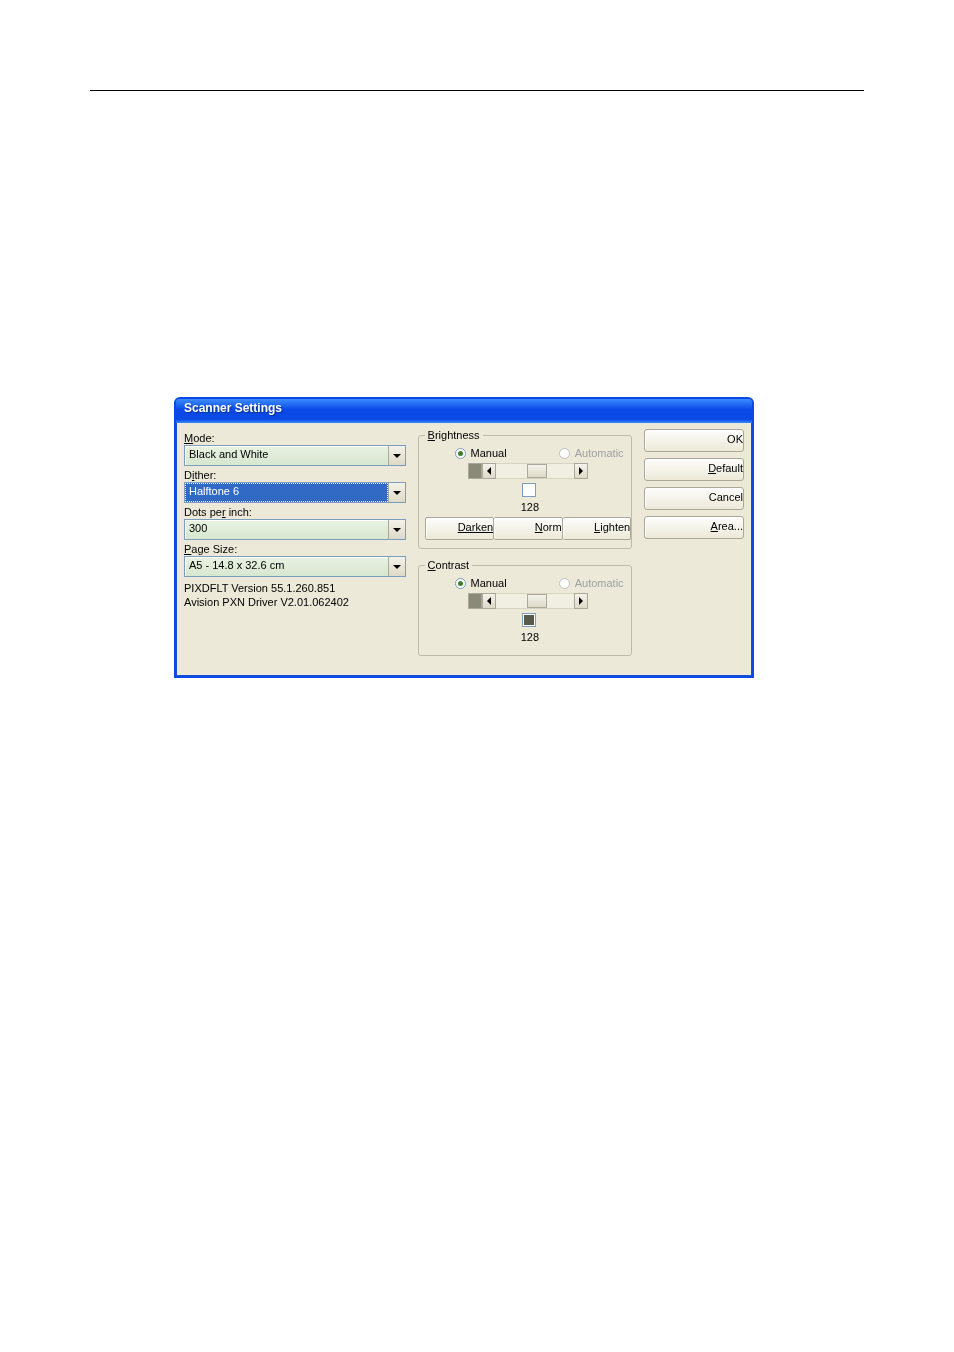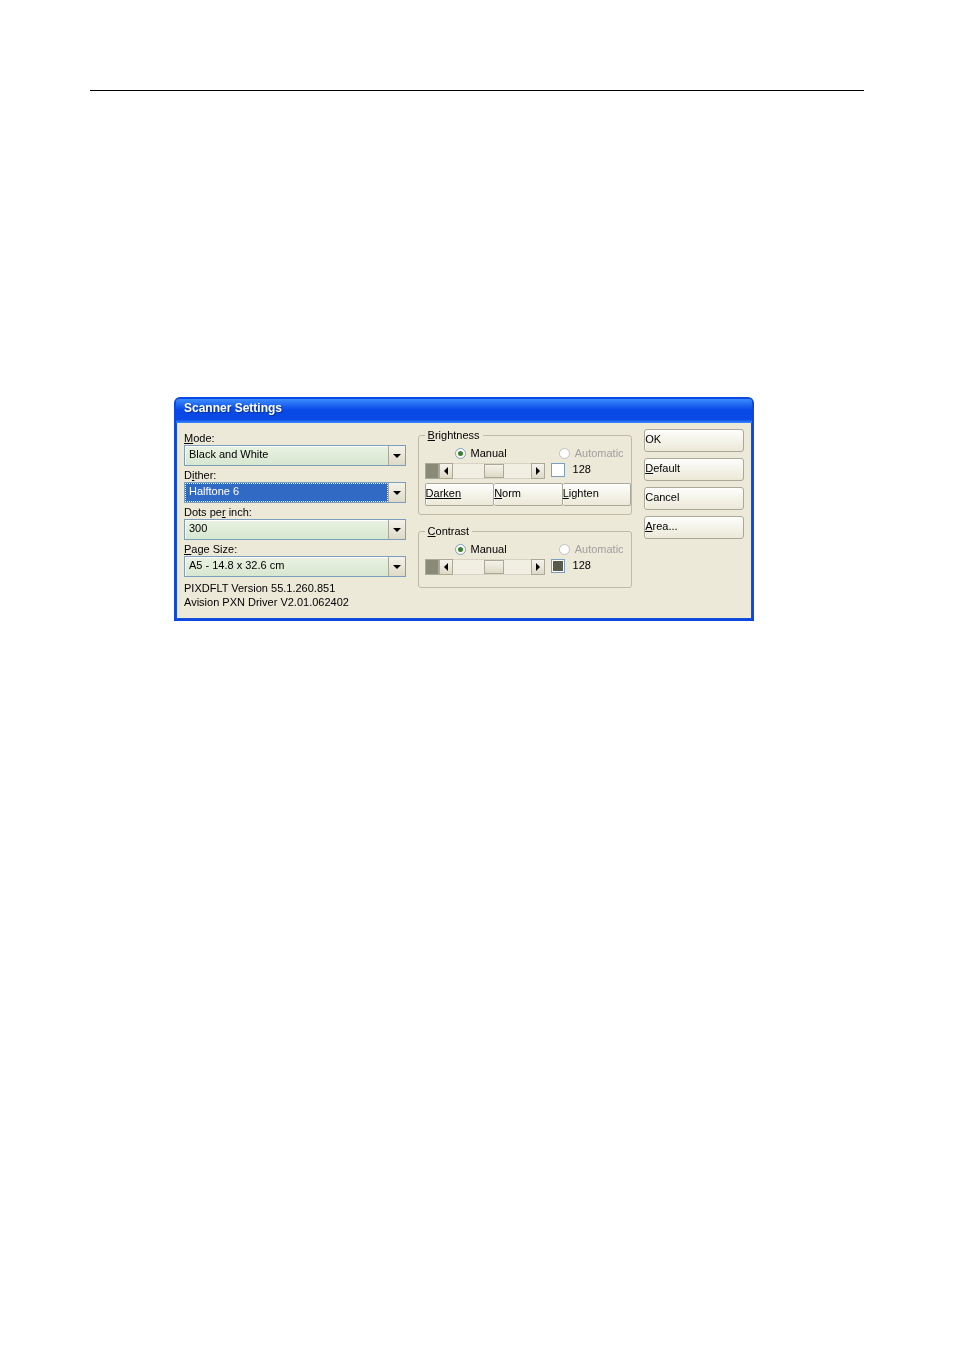--- a/index.html
+++ b/index.html
@@ -134,22 +134,24 @@
     position: absolute;
     left: 2px; top: 2px;
     width: 5px; height: 5px;
     background: #3b7f2b;
     border-radius: 50%;
   }
   .radio.disabled .radio-dot { border-color: #c0c0c0; }
 
   .slider-row {
     display: flex;
+    align-items: center;
     gap: 4px;
     margin: 2px 0 4px 0;
+    flex-direction: column;
   }
   .scroll {
     display: flex;
     width: 120px;
     height: 16px;
   }
   .scroll .btn {
     width: 14px; height: 16px;
     background: linear-gradient(#f4f2ea,#dedac8);
     border: 1px solid #aca899;
@@ -206,21 +208,21 @@
     border-left: none;
   }
   .btn-row .wbtn:first-child { border-left: 1px solid #aca899; text-decoration: underline; }
 
   .wbtn {
     height: 21px;
     line-height: 19px;
     background: linear-gradient(to bottom, #fdfdfb 0%, #ece9d8 100%);
     border: 1px solid #aca899;
     border-radius: 3px;
-    text-align: left;
+    text-align: right;
     color: #000;
     box-shadow: inset 1px 1px 0 #fff;
     margin-bottom: 6px;
     cursor: default;
   }
   .btn-row .wbtn { border-radius: 2px; margin-bottom:0; }
 
 </style>
 </head>
 <body>

